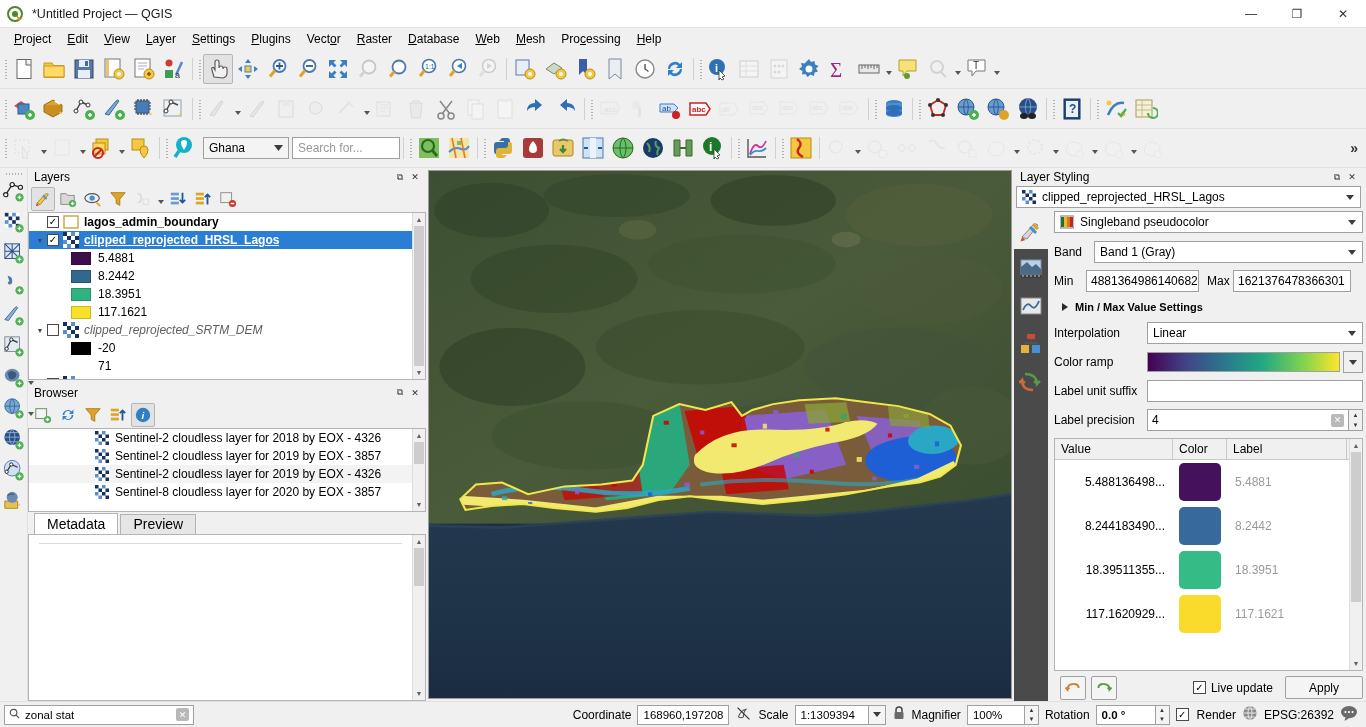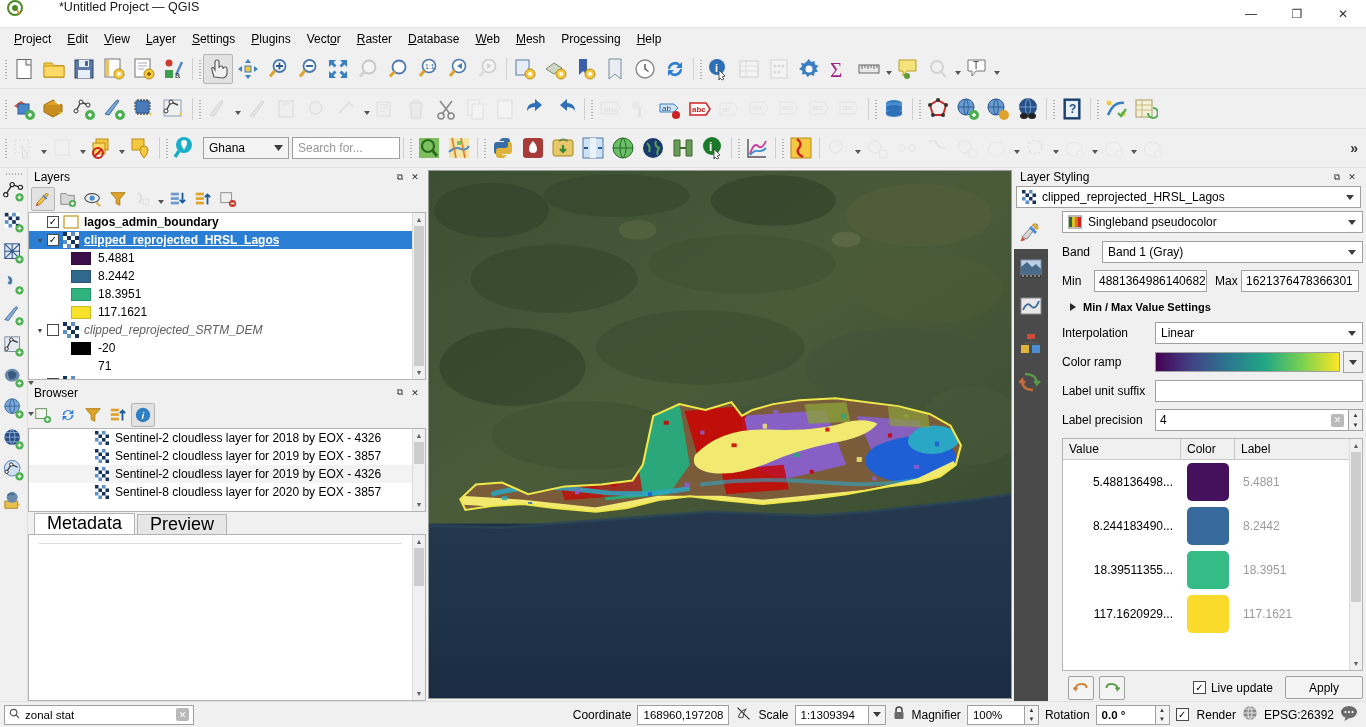--- a/index.html
+++ b/index.html
@@ -9,22 +9,22 @@
     overflow: hidden;
     font-family: "Liberation Sans", sans-serif;
     font-size: 12px;
     background: #f0f0f0;
     color: #000;
   }
   #app { position: relative; width: 1366px; height: 727px; display: flex; flex-direction: column; background:#f0f0f0; }
 
   
   .titlebar {
-    height: 28px; background: #ffffff; display: flex; align-items: flex-start;
-    border-bottom: 1px solid #e4e4e4; flex: 0 0 28px; gap: 27px;
+    height: 28px; background: #ffffff; display: flex; align-items: center;
+    border-bottom: 1px solid #e4e4e4; flex: 0 0 28px;
   }
   .titlebar .tb-icon { width: 30px; display:flex; align-items:center; justify-content:center; }
   .titlebar .tb-title { font-size: 12.5px; color: #1a1a1a; margin-left: 2px; }
   .win-btns { margin-left: auto; display: flex; height: 28px; }
   .win-btn { width: 46px; height: 28px; display:flex; align-items:center; justify-content:center; font-size: 12px; color:#333; }
 
   
   .menubar { height: 21px; background: #f0f0f0; display: flex; align-items: center; padding-left: 6px; flex:0 0 21px;}
   .menu-item { padding: 2px 8px; font-size: 12px; color:#000; white-space: nowrap;}
   .menu-item u { text-decoration: underline; }
@@ -89,21 +89,21 @@
   .lrow .lbl.ital { font-style:italic; color:#606060;}
   .lrow.selected .lbl { color:#fff; text-decoration: underline; font-weight:bold;}
   .swatch { width:20px; height:13px; margin-right:7px; margin-left:38px; flex:0 0 20px; border:1px solid rgba(0,0,0,.18);}
 
   .browser-list { background:#fff; border:1px solid #b4b4b4; height:84px; position:relative; overflow:hidden;}
   .brow-row { height:18px; display:flex; align-items:center; font-size:12px; padding-left:66px; white-space:nowrap;}
   .brow-row.hl { background:#f3f3f3;}
   .brow-row .lyr-ico{width:14px;height:14px;margin-right:6px;flex:0 0 14px;}
 
   .tabs { display:flex; align-items:flex-end; height:22px; padding-left:6px;}
-  .tab { height:20px; padding:0 12px; display:flex; align-items:center; font-size:18px;
+  .tab { height:20px; padding:0 12px; display:flex; align-items:center; font-size:14px;
          background:#e6e6e6; border:1px solid #b4b4b4; border-bottom:none; margin-right:2px;}
   .tab.active { background:#fff; height:21px; }
 
   .meta-box { background:#fff; border:1px solid #b4b4b4; flex:1 1 auto; position:relative; overflow:hidden;}
   .meta-inner{ position:absolute; inset:0 13px 0 0; padding:8px 10px; overflow:hidden;}
   .meta-title { color:#7aa84f; font-size:15.5px; margin:0 0 5px 0; font-weight:normal;}
   .meta-hr { height:1px; background:#dcdcdc; margin:0 0 6px 0;}
   .meta-tbl { width:100%; border-collapse:collapse; font-size:11.5px;}
   .meta-tbl th { text-align:left; font-weight:bold; width:74px; padding:1px 0 1px 12px; vertical-align:top;}
   .meta-tbl td { padding:1px 0; }
@@ -112,21 +112,21 @@
   
   .map-wrap { flex:1 1 auto; min-width:0; padding:2px 2px 2px 0; display:flex;}
   .map { flex:1 1 auto; position:relative; overflow:hidden; border:1px solid #9a9a9a; background:#1a2f45;}
 
   
   .right-col { width:352px; flex:0 0 352px; display:flex; flex-direction:column; background:#f0f0f0; padding-right:3px;}
   .combo { height:22px; background:#fff; border:1px solid #a0a0a0; display:flex; align-items:center; padding:0 2px 0 5px; font-size:12px;}
   .combo .cb-arrow { margin-left:auto; width:17px; height:20px; display:flex; align-items:center; justify-content:center;}
   .combo .cb-arrow:after{content:"";border-left:4px solid transparent;border-right:4px solid transparent;border-top:5px solid #3c3c3c;}
   .combo .cb-ico{width:14px;height:14px;margin-right:6px;flex:0 0 14px;}
-  .style-body { flex:1 1 auto; display:flex; min-height:0; margin-top:3px;gap:8px;}
+  .style-body { flex:1 1 auto; display:flex; min-height:0; margin-top:3px;}
   .style-rail { width:34px; flex:0 0 34px; display:flex; flex-direction:column; align-items:center; padding-top:4px;}
   .style-rail .sr-top { height:34px; width:34px; display:flex; align-items:center; justify-content:center; background:#f0f0f0;}
   .style-rail .sr-dark { background:#4a4a4a; width:34px; flex:1 1 auto; display:flex; flex-direction:column; align-items:center; padding-top:6px; gap:12px;}
   .sr-btn { width:28px; height:26px; display:flex; align-items:center; justify-content:center;}
   .style-main { flex:1 1 auto; min-width:0; display:flex; flex-direction:column; padding-left:6px; position:relative;}
   .frow { display:flex; align-items:center; margin-bottom:7px; }
   .frow .flabel { font-size:12px; color:#000; }
   .inp { height:22px; background:#fff; border:1px solid #a0a0a0; font-size:12px; display:flex; align-items:center; padding:0 4px; overflow:hidden; white-space:nowrap;}
   .collapse-row { display:flex; align-items:center; margin:2px 0 9px 8px; }
   .collapse-row .tri { border-left:6px solid #2a2a2a; border-top:4.5px solid transparent; border-bottom:4.5px solid transparent; margin-right:7px;}

